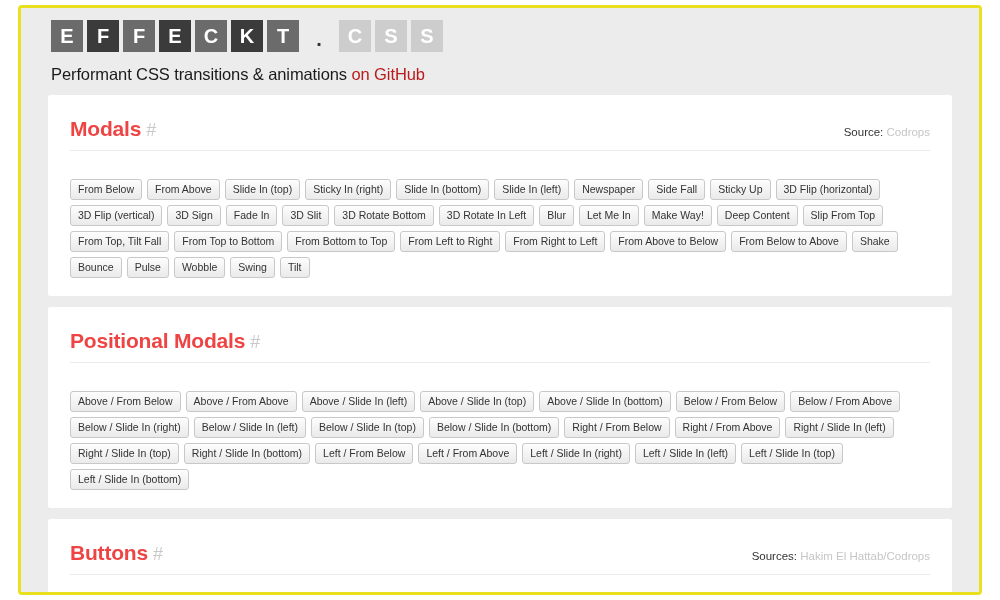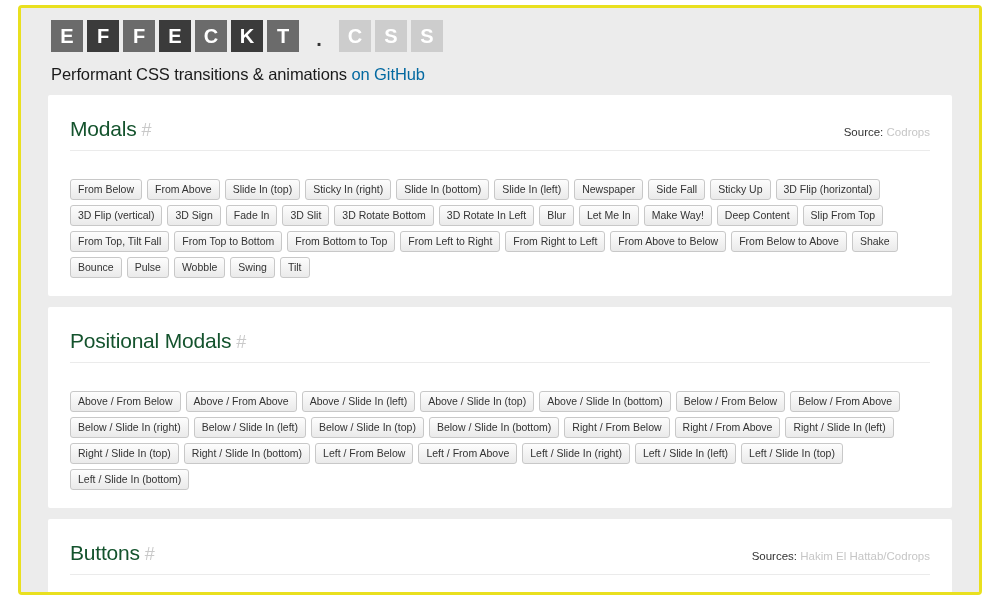--- a/index.html
+++ b/index.html
@@ -42,40 +42,40 @@
     color: #333333;
     align-items: flex-end;
     padding-bottom: 3px;
   }
   .tagline {
     margin-top: 13px;
     font-size: 16.5px;
     color: #1a1a1a;
     letter-spacing: -0.1px;
   }
-  .tagline .ghlink { color: #0369a1; }
+  .tagline .ghlink { color: #b91c1c; }
 
   
   .card {
     background: #ffffff;
     margin: 11px 27px 0 27px;
     padding: 22px 22px 18px 22px;
     border-radius: 2px;
   }
   .card-head {
     display: flex;
     align-items: baseline;
     justify-content: space-between;
     border-bottom: 1px solid #ebebeb;
     padding-bottom: 9px;
   }
   .card-title {
     font-size: 21px;
-    font-weight: normal;
-    color: #14532d;
+    font-weight: bold;
+    color: #ef4444;
     letter-spacing: -0.2px;
   }
   .anchor {
     color: #c9c9c9;
     font-weight: normal;
     font-size: 18px;
     margin-left: 5px;
     text-decoration: none;
   }
   .sources {

